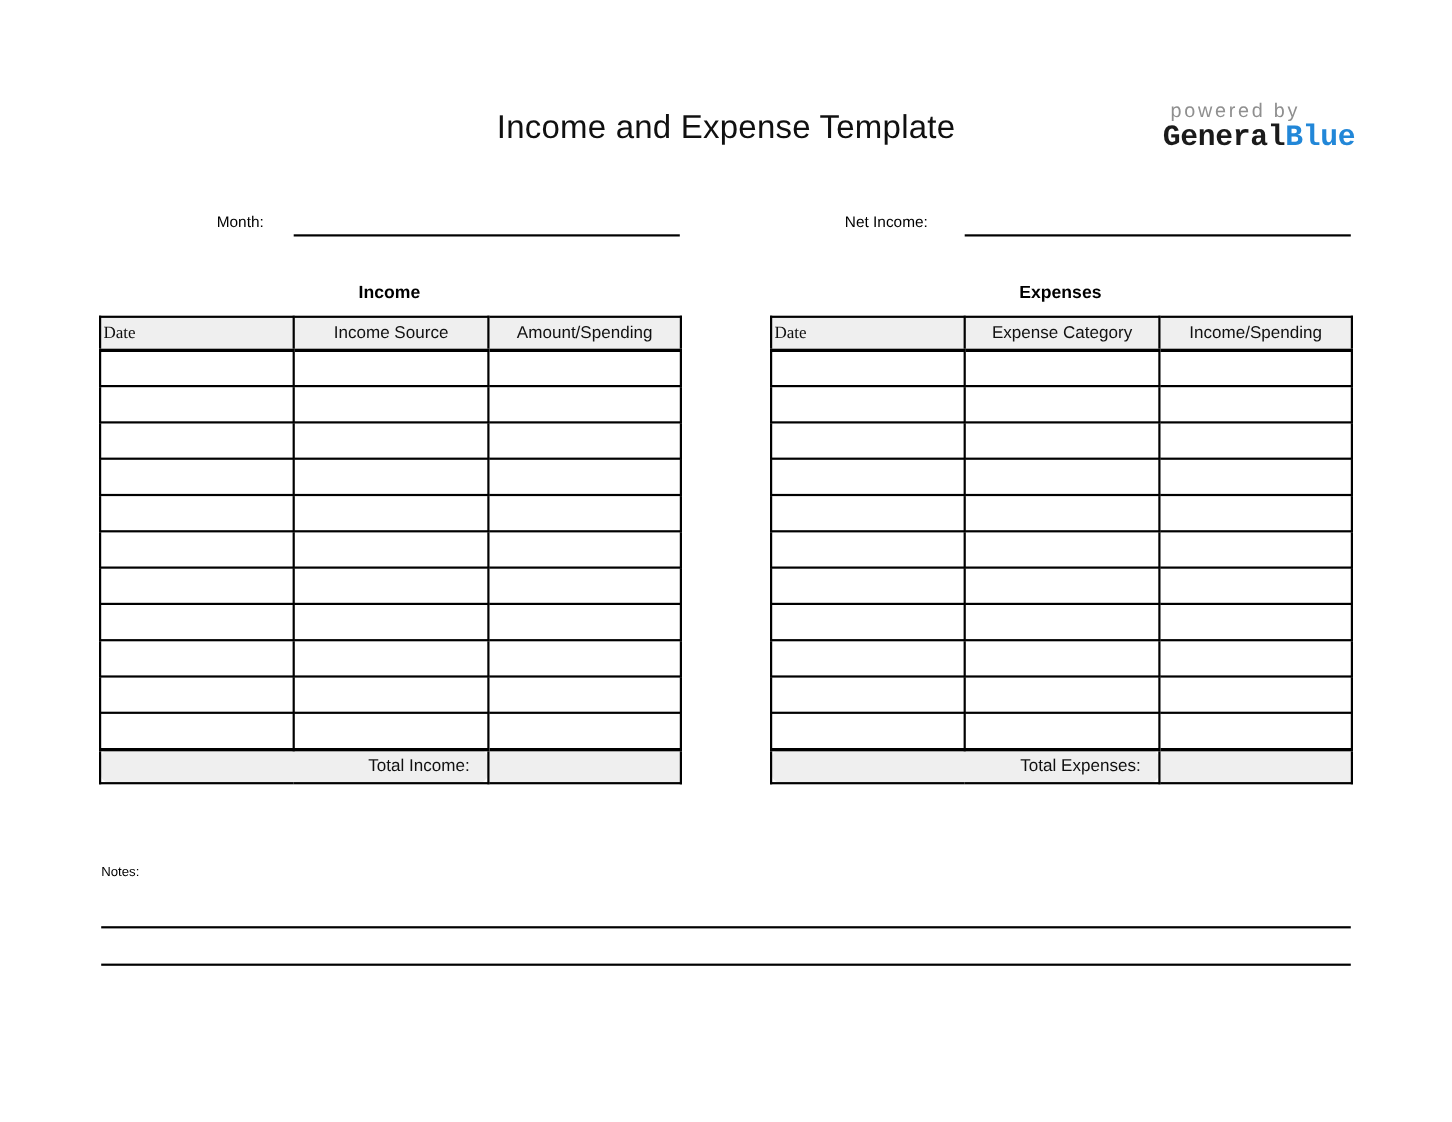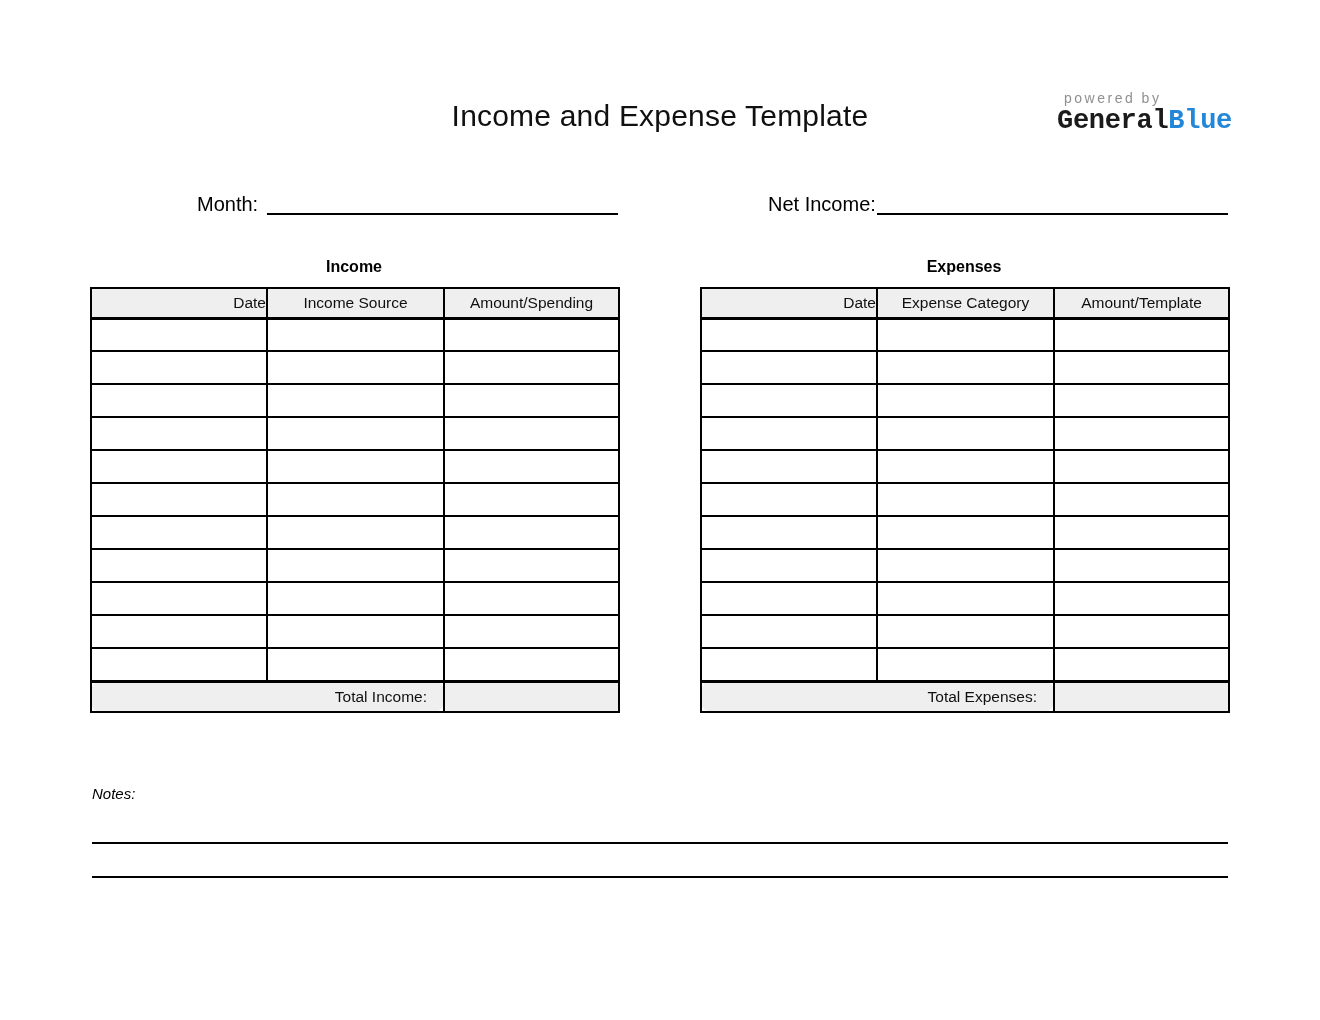--- a/index.html
+++ b/index.html
@@ -16,28 +16,28 @@
   .page{
     position:relative;width:1284px;height:1020px;background:var(--page-bg);
     overflow:hidden;
   }
   .doc-title{
     position:absolute;left:0;top:99px;width:1320px;text-align:center;
     font-size:30px;font-weight:400;color:#101010;letter-spacing:0.2px;
   }
   .logo{position:absolute;left:1057px;top:90px;width:175px;}
   .powered-by{
-    font-size:14px;color:var(--powered-gray);letter-spacing:2.5px;
+    font-size:18px;color:var(--powered-gray);letter-spacing:2.5px;
     padding-left:7px;
   }
   .brand{font-size:27px;font-weight:600;letter-spacing:-0.3px;line-height:1.15;font-family:Liberation Mono, monospace;}
   .brand .part1{color:var(--brand-dark);}
   .brand .part2{color:var(--brand-blue);}
 
-  .field-label{position:absolute;font-size:20px;color:#000;}
+  .field-label{position:absolute;font-size:14px;color:#000;}
   .month-label{left:197px;top:193px;}
   .netincome-label{left:768px;top:193px;}
   .blank-line{position:absolute;height:2px;background:#000;}
   .month-line{left:267px;top:213px;width:351px;}
   .netincome-line{left:877px;top:213px;width:351px;}
 
   .section-title{
     position:absolute;top:258px;width:528px;text-align:center;
     font-size:16px;font-weight:700;color:#000;
   }
@@ -48,28 +48,28 @@
   .income-sheet{left:90px;}
   .expenses-sheet{left:700px;}
   .sheet col.c1{width:176px;}
   .sheet col.c2{width:177px;}
   .sheet col.c3{width:175px;}
   .sheet th,.sheet td{border:2px solid var(--border);}
   .sheet th{
     height:30px;background:var(--header-fill);font-size:15.5px;font-weight:400;
     border-bottom-width:3px;
   }
-  .sheet th.first{text-align:right;padding-left:2px;}
+  .sheet th.first{text-align:left;padding-left:2px;font-family:Liberation Serif, serif;}
   .sheet tbody td{height:33px;background:#fff;}
   .sheet tfoot td{
     height:31px;background:var(--header-fill);border-top-width:3px;font-size:15.5px;
   }
   .sheet td.total-label{text-align:right;padding-right:16px;border-radius:10px;}
 
-  .notes-label{left:92px;top:785px;font-size:15px;font-style:italic;}
+  .notes-label{left:92px;top:785px;font-size:12px;}
   .notes-line{left:92px;width:1136px;}
   .notes-line-1{top:842px;}
   .notes-line-2{top:876px;}
 </style>
 </head>
 <body>
 
 <div class="page">
 
   <div class="doc-title">Income and Expense Template</div>
@@ -169,21 +169,21 @@
   <table class="sheet expenses-sheet">
     <colgroup>
         <col class="c1">
         <col class="c2">
         <col class="c3">
       </colgroup>
     <thead>
         <tr>
           <th class="first">Date</th>
           <th>Expense Category</th>
-          <th>Amount/Template</th>
+          <th>Income/Spending</th>
         </tr>
       </thead>
     <tbody>
         <tr>
           <td></td>
           <td></td>
           <td></td>
         </tr>
         <tr>
           <td></td>

